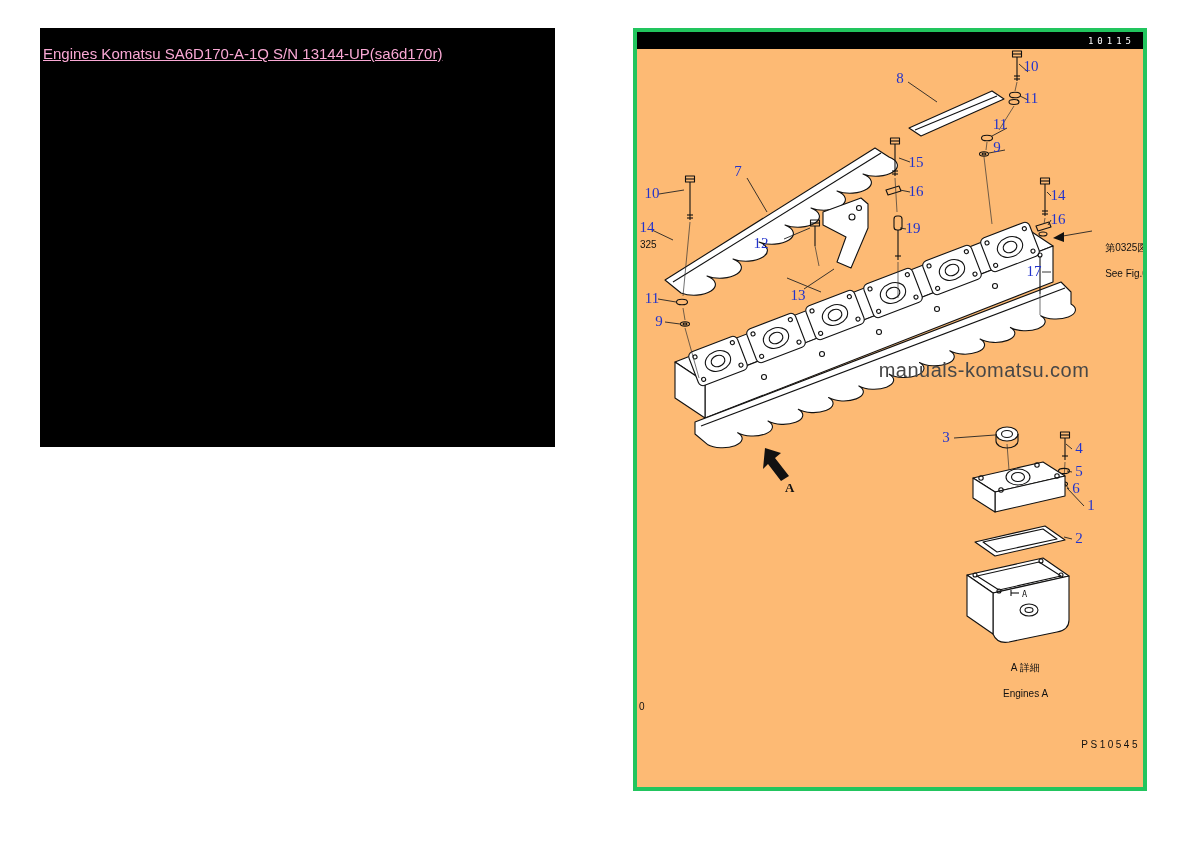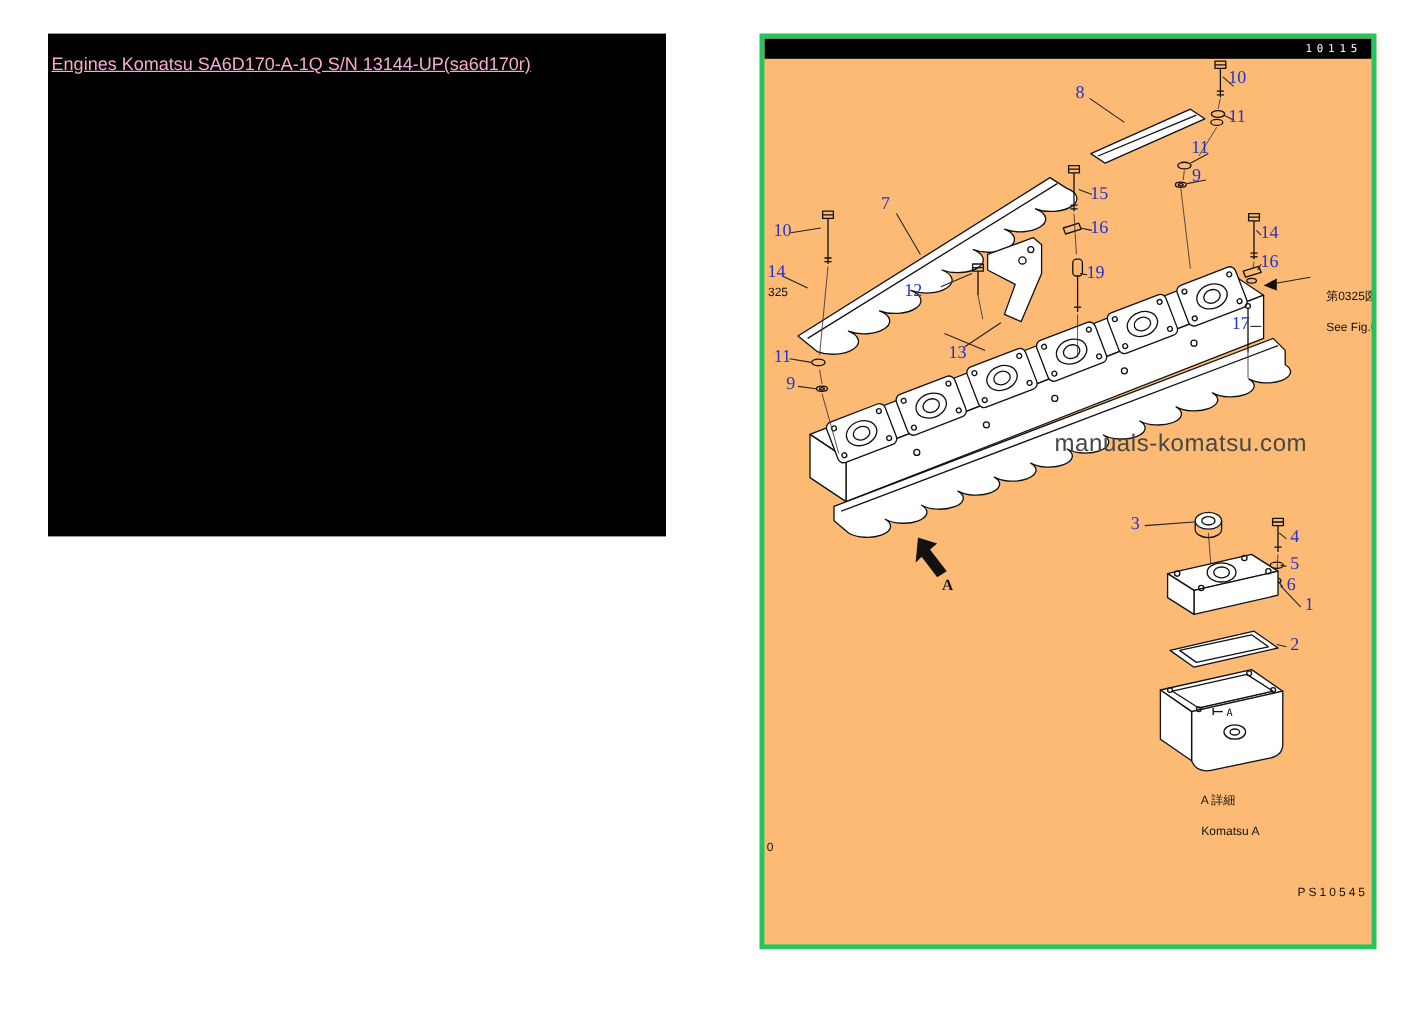--- a/index.html
+++ b/index.html
@@ -17,21 +17,21 @@
                letter-spacing:4px; font-family:"DejaVu Sans Mono", monospace; }
 
   svg.draw { position:absolute; left:0; top:0; }
 
   .co { position:absolute; transform:translate(-50%,-50%); line-height:1;
         font-family:"Liberation Serif", serif; font-size:15px; color:#2233cc;
         text-decoration:none; cursor:pointer; }
 
   .anno { position:absolute; font-family:Liberation Sans, sans-serif; font-size:10px;
           color:#111; line-height:1.3; white-space:pre; }
-  .anno.center { }
+  .anno.center { text-align:center; }
   .ps-code { letter-spacing:2.5px;margin-top:48px; }
 
   .watermark { position:absolute; transform:translate(-50%,-50%); font-size:20px;
                color:#474747; letter-spacing:.5px; white-space:nowrap;
                font-family:"Liberation Sans", sans-serif; }
 </style>
 </head>
 <body>
 
 <div class="black-panel">
@@ -311,18 +311,18 @@
   <div class="anno" style="left:457px;top:196px">
     <span>第0325図参照</span><br>
     <span>See Fig.0325</span>
   </div>
   <div class="anno" style="left:3px;top:206px">325</div>
 
   <div class="watermark" style="left:347px;top:338px">manuals-komatsu.com</div>
 
   <div class="anno center" style="left:353px;top:616px;width:60px">
     <span>A 詳細</span><br>
-    <span>Komatsu A</span>
+    <span>Engines A</span>
   </div>
 
   <div class="anno ps-code" style="right:3px;top:658px">PS10545</div>
   <div class="anno" style="left:2px;top:668px">0</div>
 </div>
 
 </body></html>

